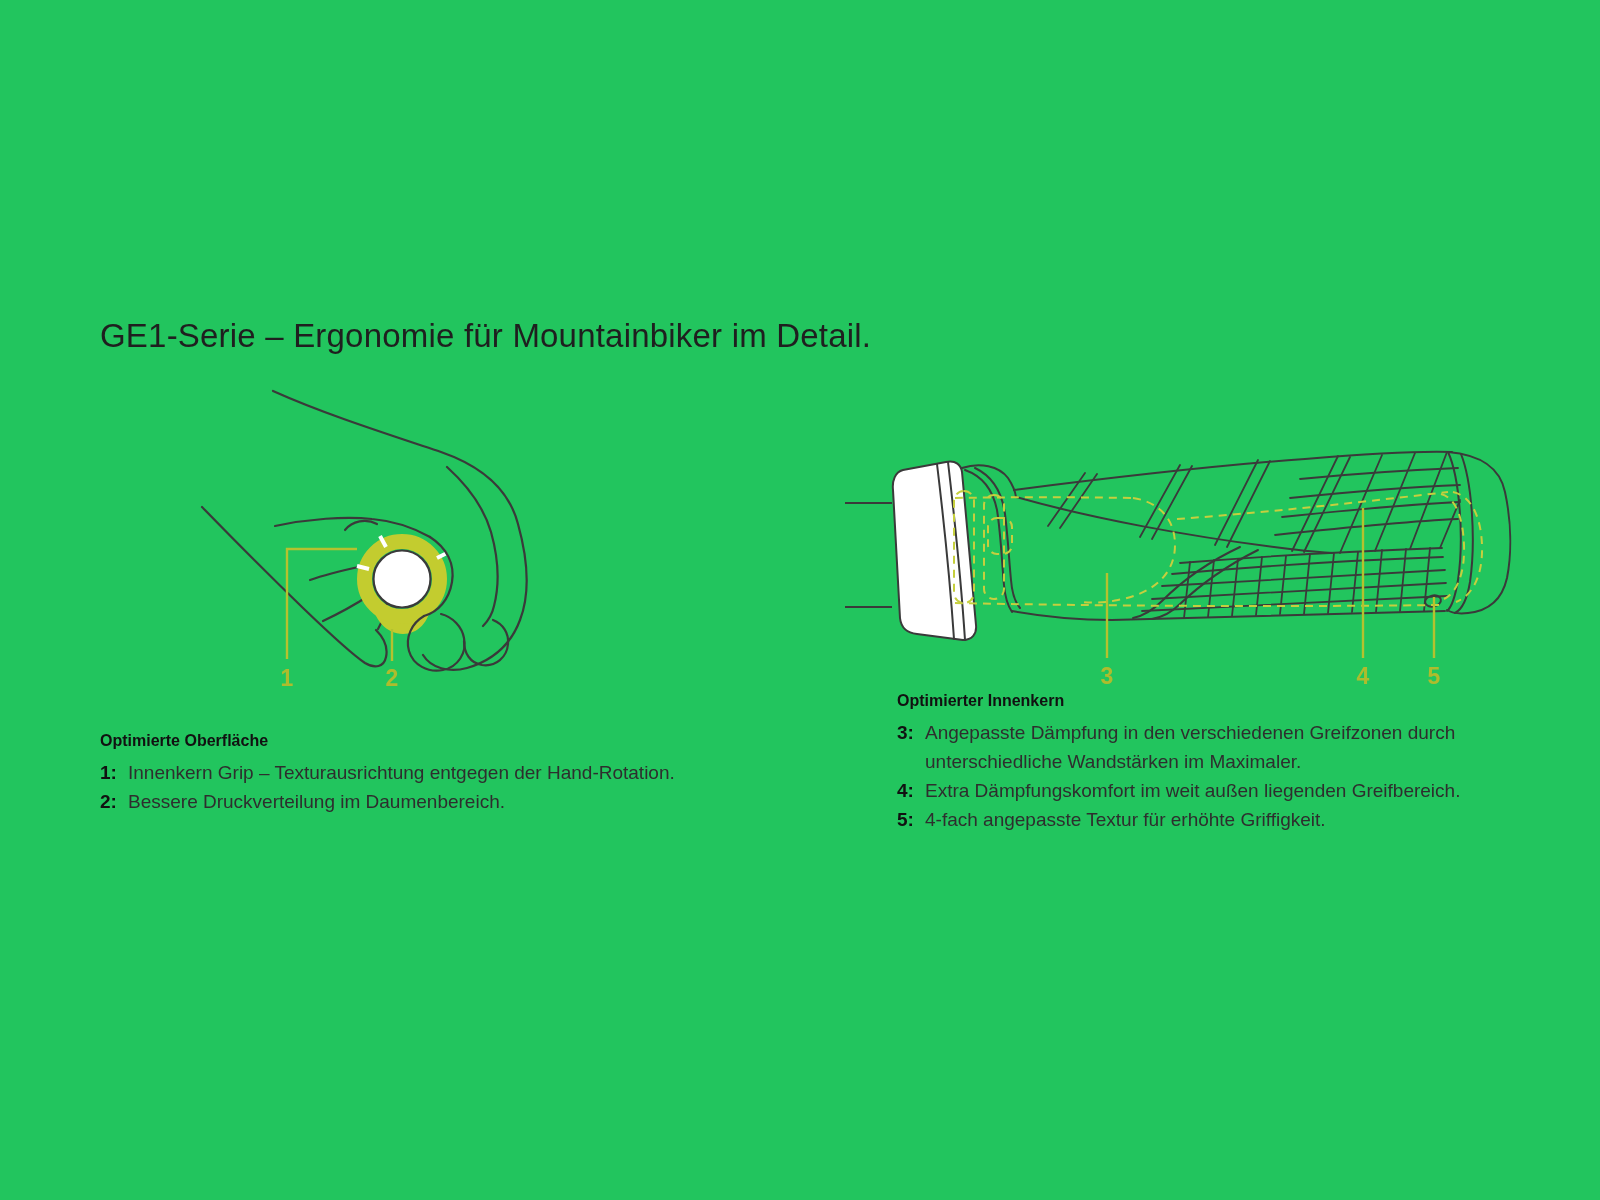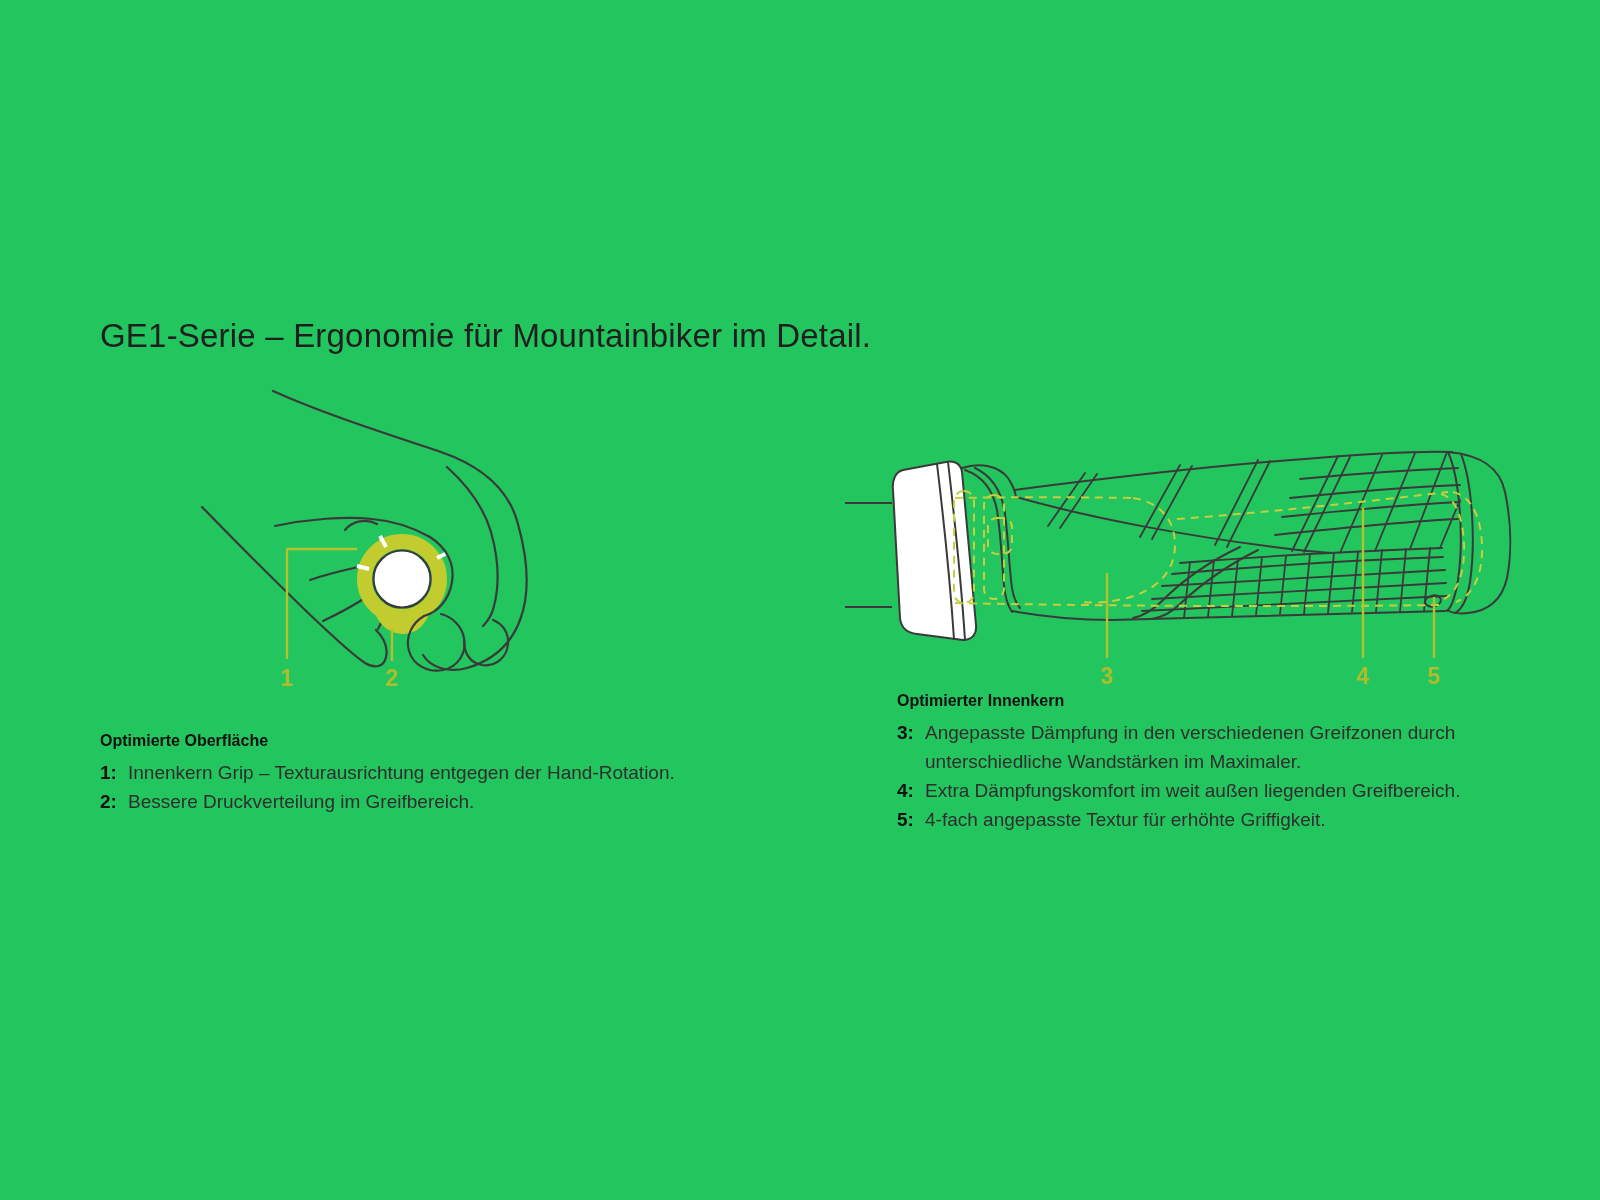--- a/index.html
+++ b/index.html
@@ -149,21 +149,21 @@
   </svg>
 
   <div class="col" style="left:100px;top:726px;width:680px;">
     <h3>Optimierte Oberfläche</h3>
     <div class="item">
       <span class="num">1:</span>
       <span class="line">Innenkern Grip – Texturausrichtung entgegen der Hand-Rotation.</span>
     </div>
     <div class="item">
       <span class="num">2:</span>
-      <span class="line">Bessere Druckverteilung im Greifbereich.</span>
+      <span class="line">Bessere Druckverteilung im Daumenbereich.</span>
     </div>
   </div>
 
   <div class="col" style="left:897px;top:686px;width:620px;">
     <h3>Optimierter Innenkern</h3>
     <div class="item">
       <span class="num">3:</span>
       <span class="line">Angepasste Dämpfung in den verschiedenen Greifzonen durch</span>
       <span class="line">unterschiedliche Wandstärken im Maximaler.</span>
     </div>

